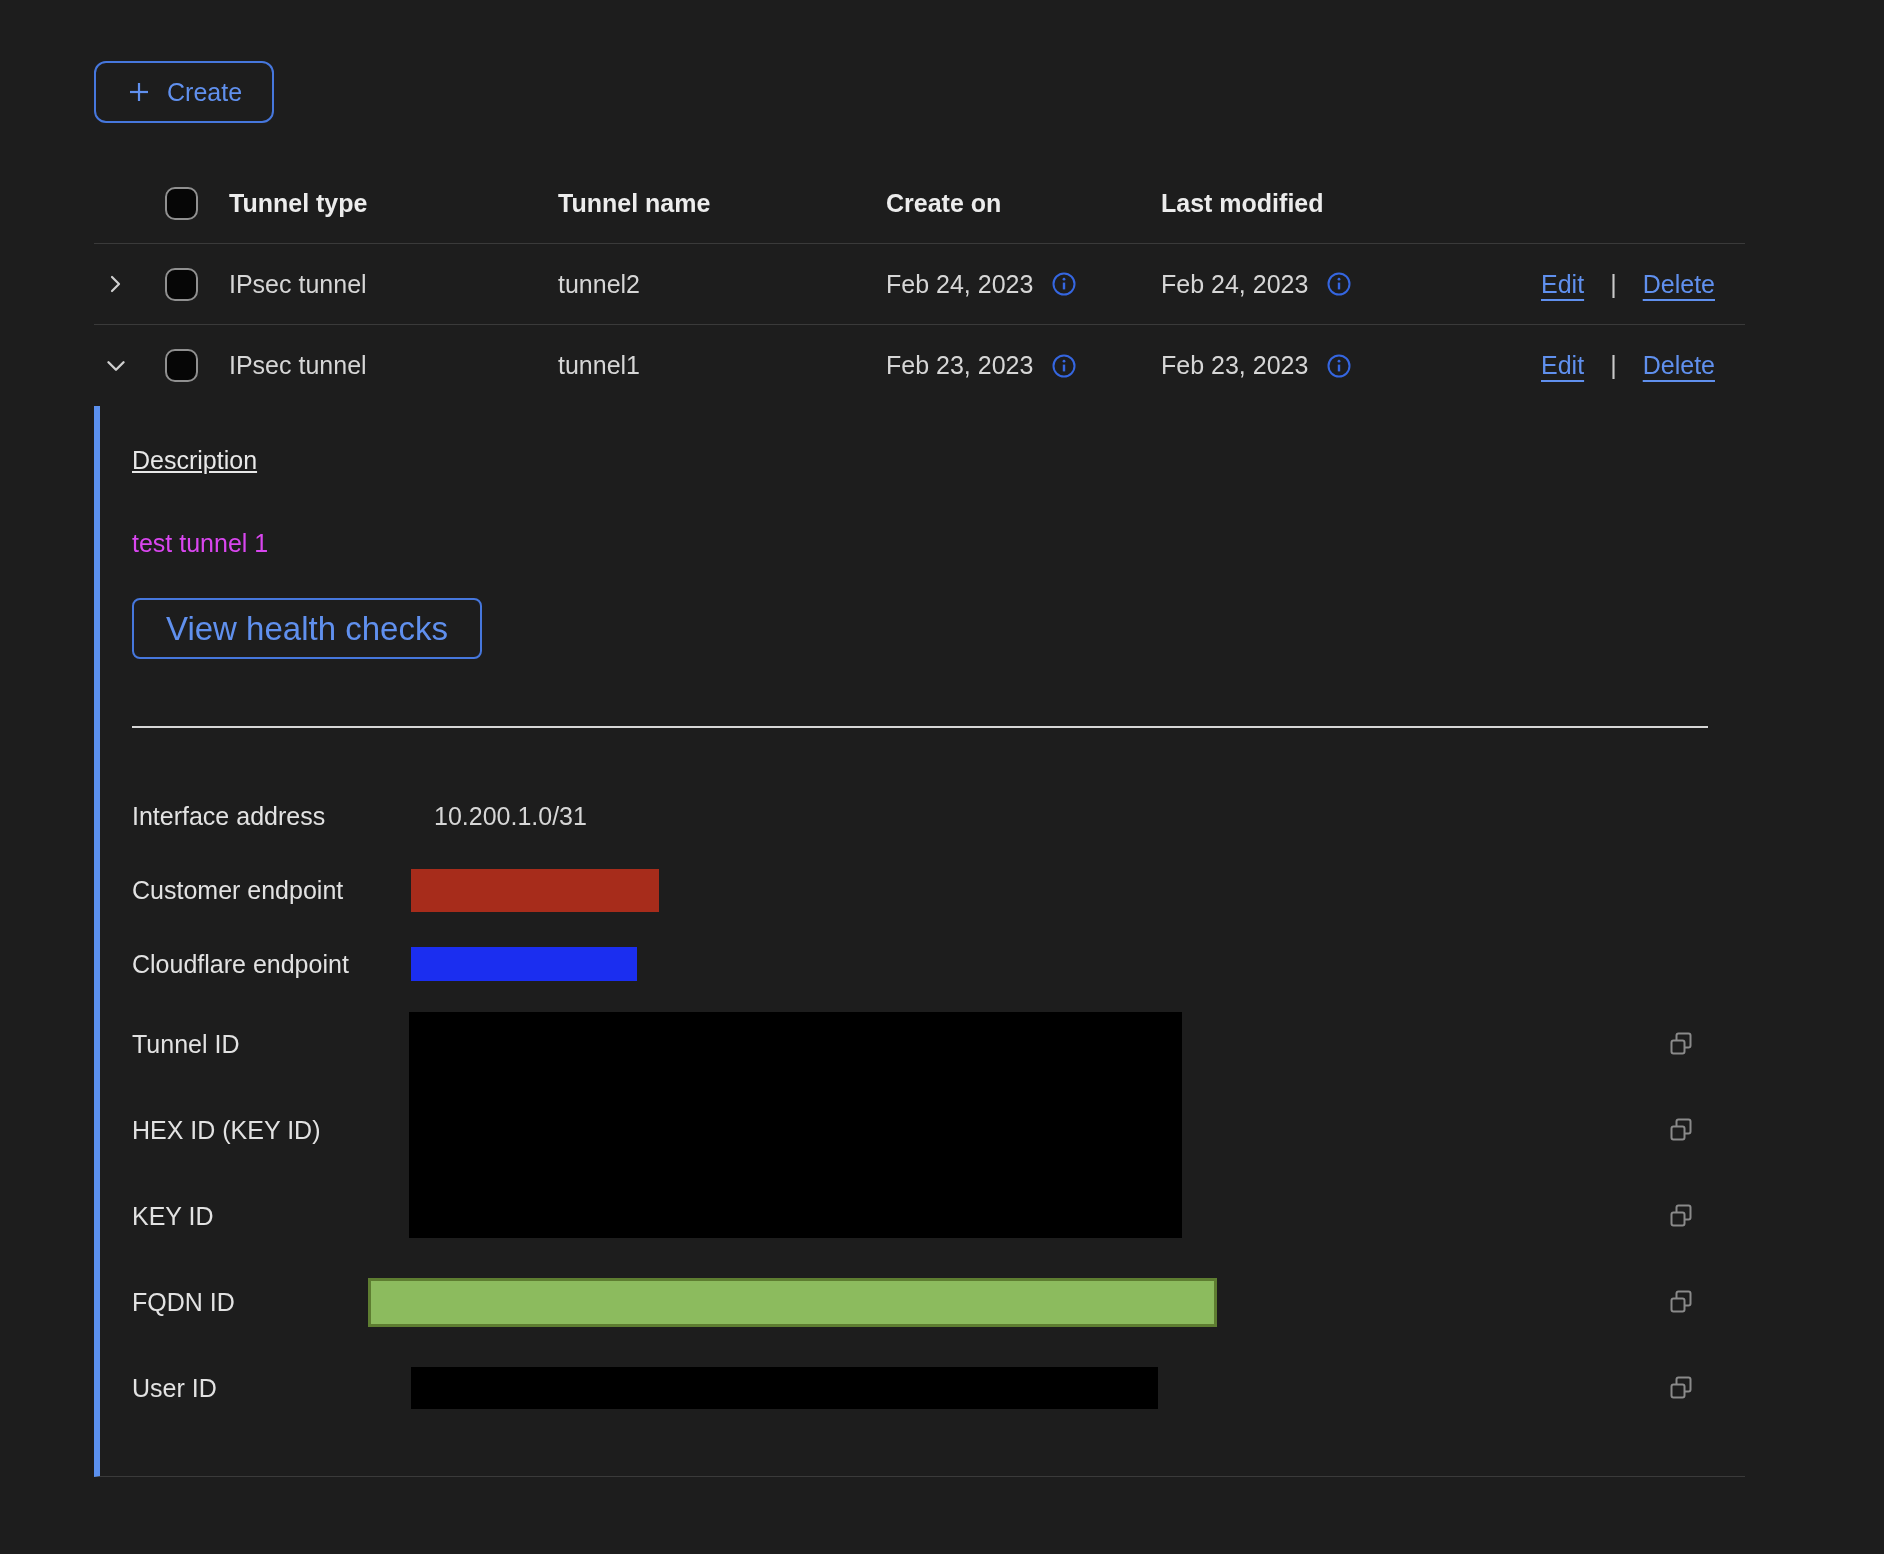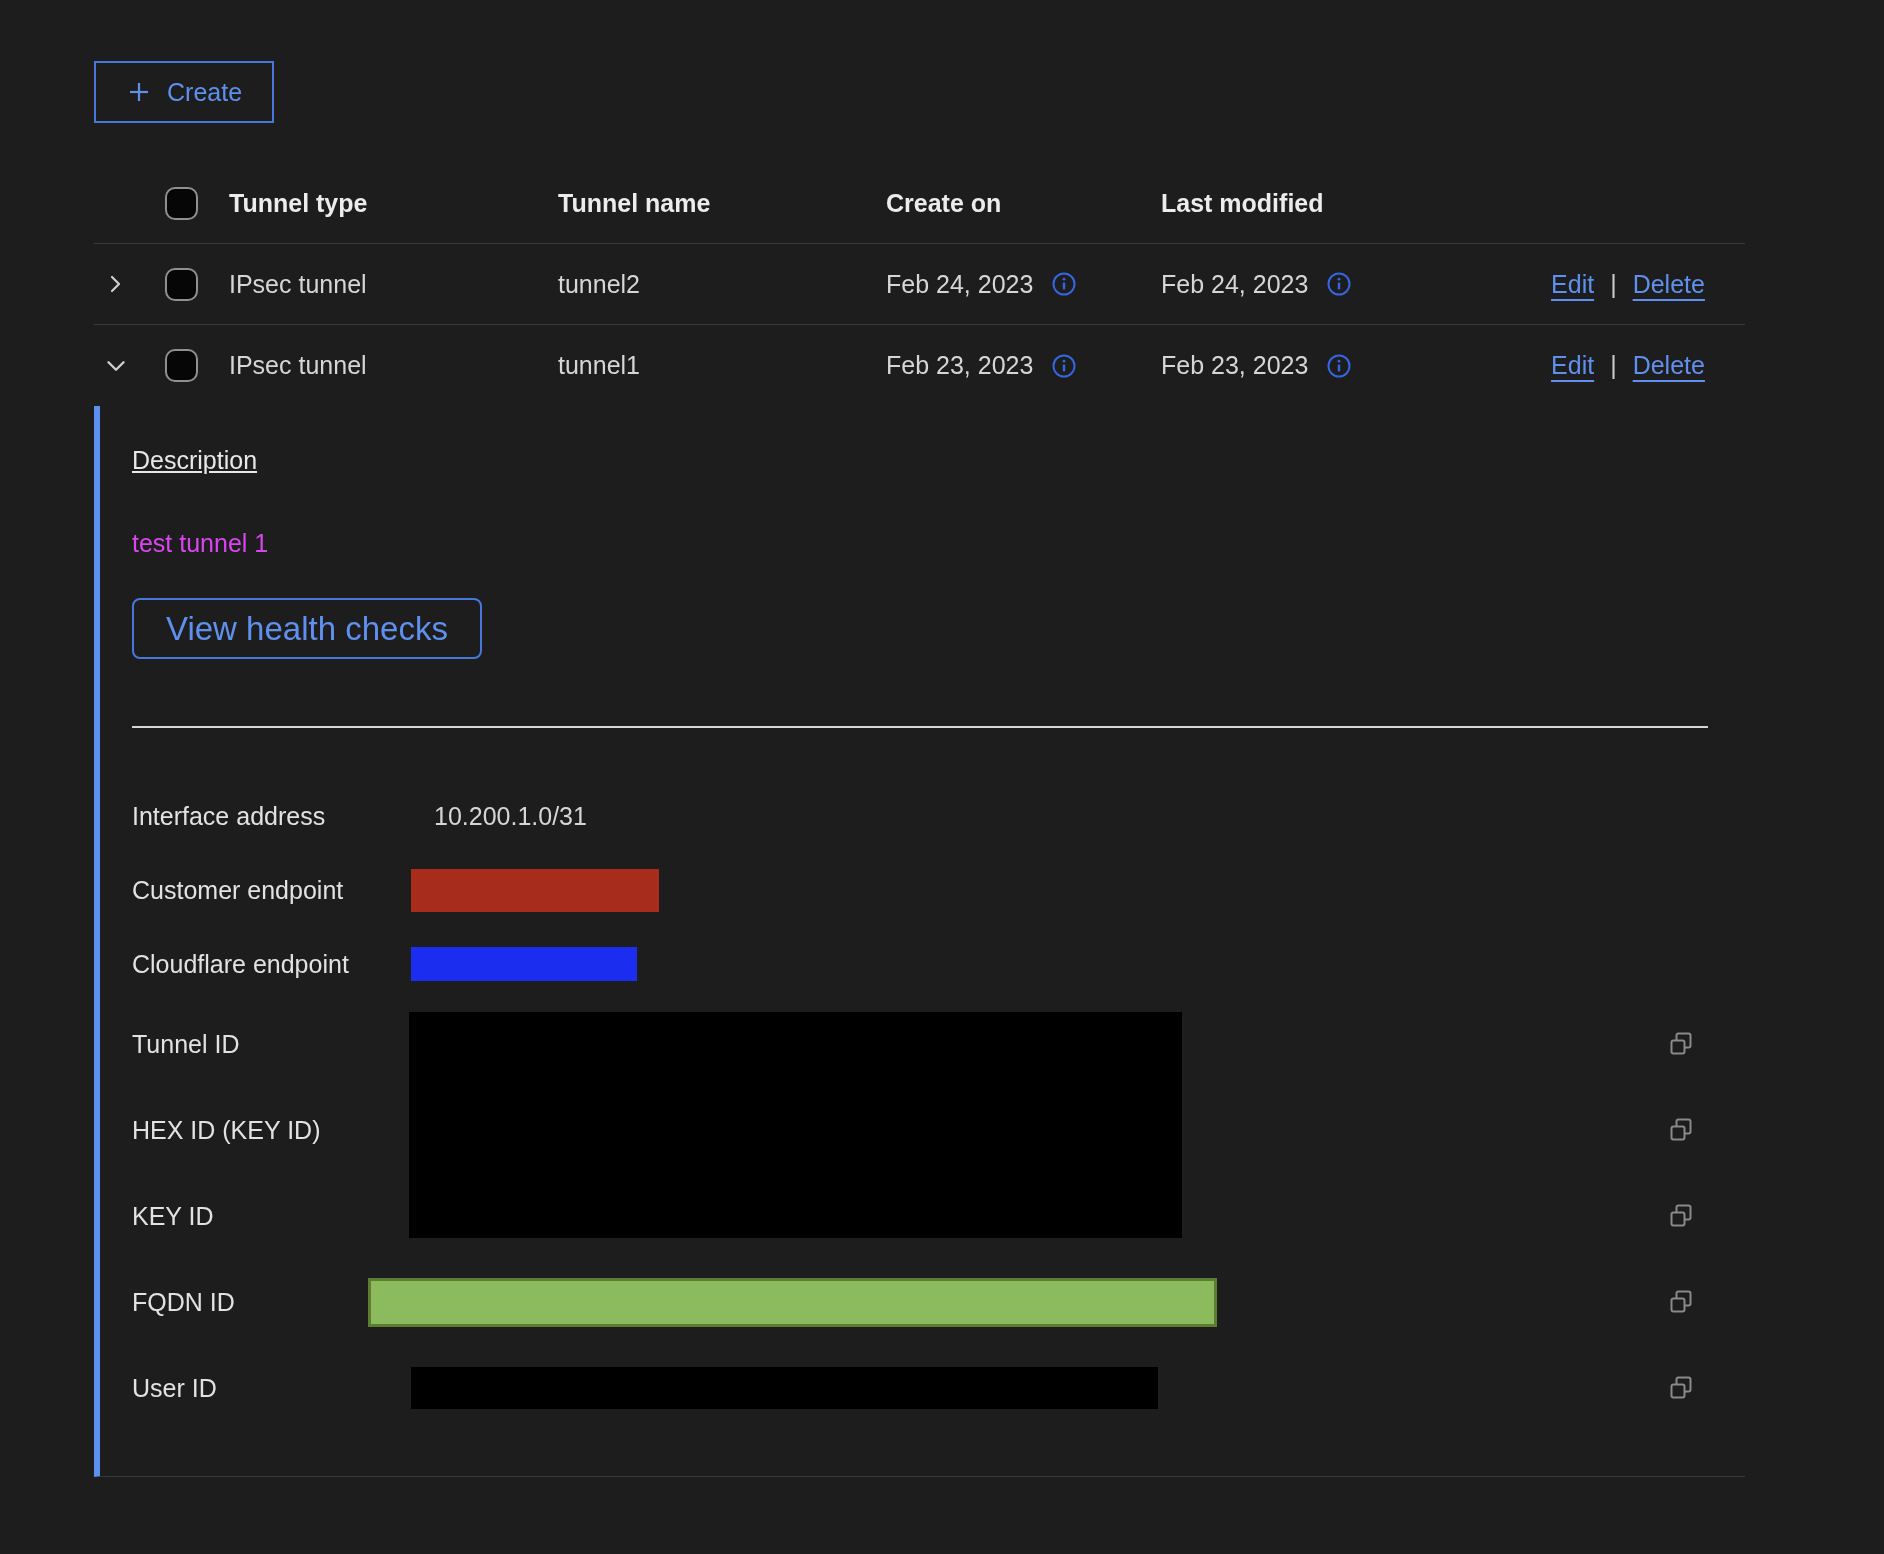--- a/index.html
+++ b/index.html
@@ -7,21 +7,21 @@
   .page {
     position:relative; width:1884px; height:1554px; overflow:hidden;
     background:#1d1d1d; font-family:"Liberation Sans", sans-serif;
   }
   .content { position:absolute; left:94px; top:61px; width:1651px; }
 
   
   .create-btn {
     height:62px; display:inline-flex; align-items:center; gap:15px;
     padding:0 30px; background:transparent; cursor:pointer;
-    border:2px solid #4677dd; border-radius:0;
+    border:2px solid #4677dd; border-radius:12px;
     color:#6090ee; font-size:25px; font-family:inherit;
   }
 
   
   .tunnel-table { margin-top:41px; font-size:25px; color:#d6d6d6; }
   .trow {
     display:grid; align-items:center;
     grid-template-columns:44px 91px 329px 328px 275px 380px 1fr;
   }
   .thead { height:80px; border-bottom:1px solid #3a3a3a; font-weight:700; color:#ececec; }
@@ -29,21 +29,21 @@
   .row-divided { border-bottom:1px solid #3a3a3a; }
   .cell-checkbox { padding-left:27px; }
   .checkbox {
     width:33px; height:33px; border:2px solid #909090; border-radius:10px;
     background:#060606; cursor:pointer;
   }
   .chevron-cell { display:flex; justify-content:center; align-items:center; cursor:pointer; }
   .date-cell { display:flex; align-items:center; gap:18px; }
   .icon-btn { display:inline-flex; cursor:pointer; }
   .actions-cell {
-    display:flex; justify-content:center; align-items:center;
+    display:flex; justify-content:space-between; align-items:center;
     gap:16px; padding-right:30px;
   }
   .link { color:#6090ee; text-decoration:underline; text-underline-offset:6px; cursor:pointer; }
   .pipe { color:#c9c9c9; }
 
   
   .expanded {
     border-left:6px solid #5b90ee; border-bottom:1px solid #3a3a3a;
     padding:39px 0 45px 32px;
   }

